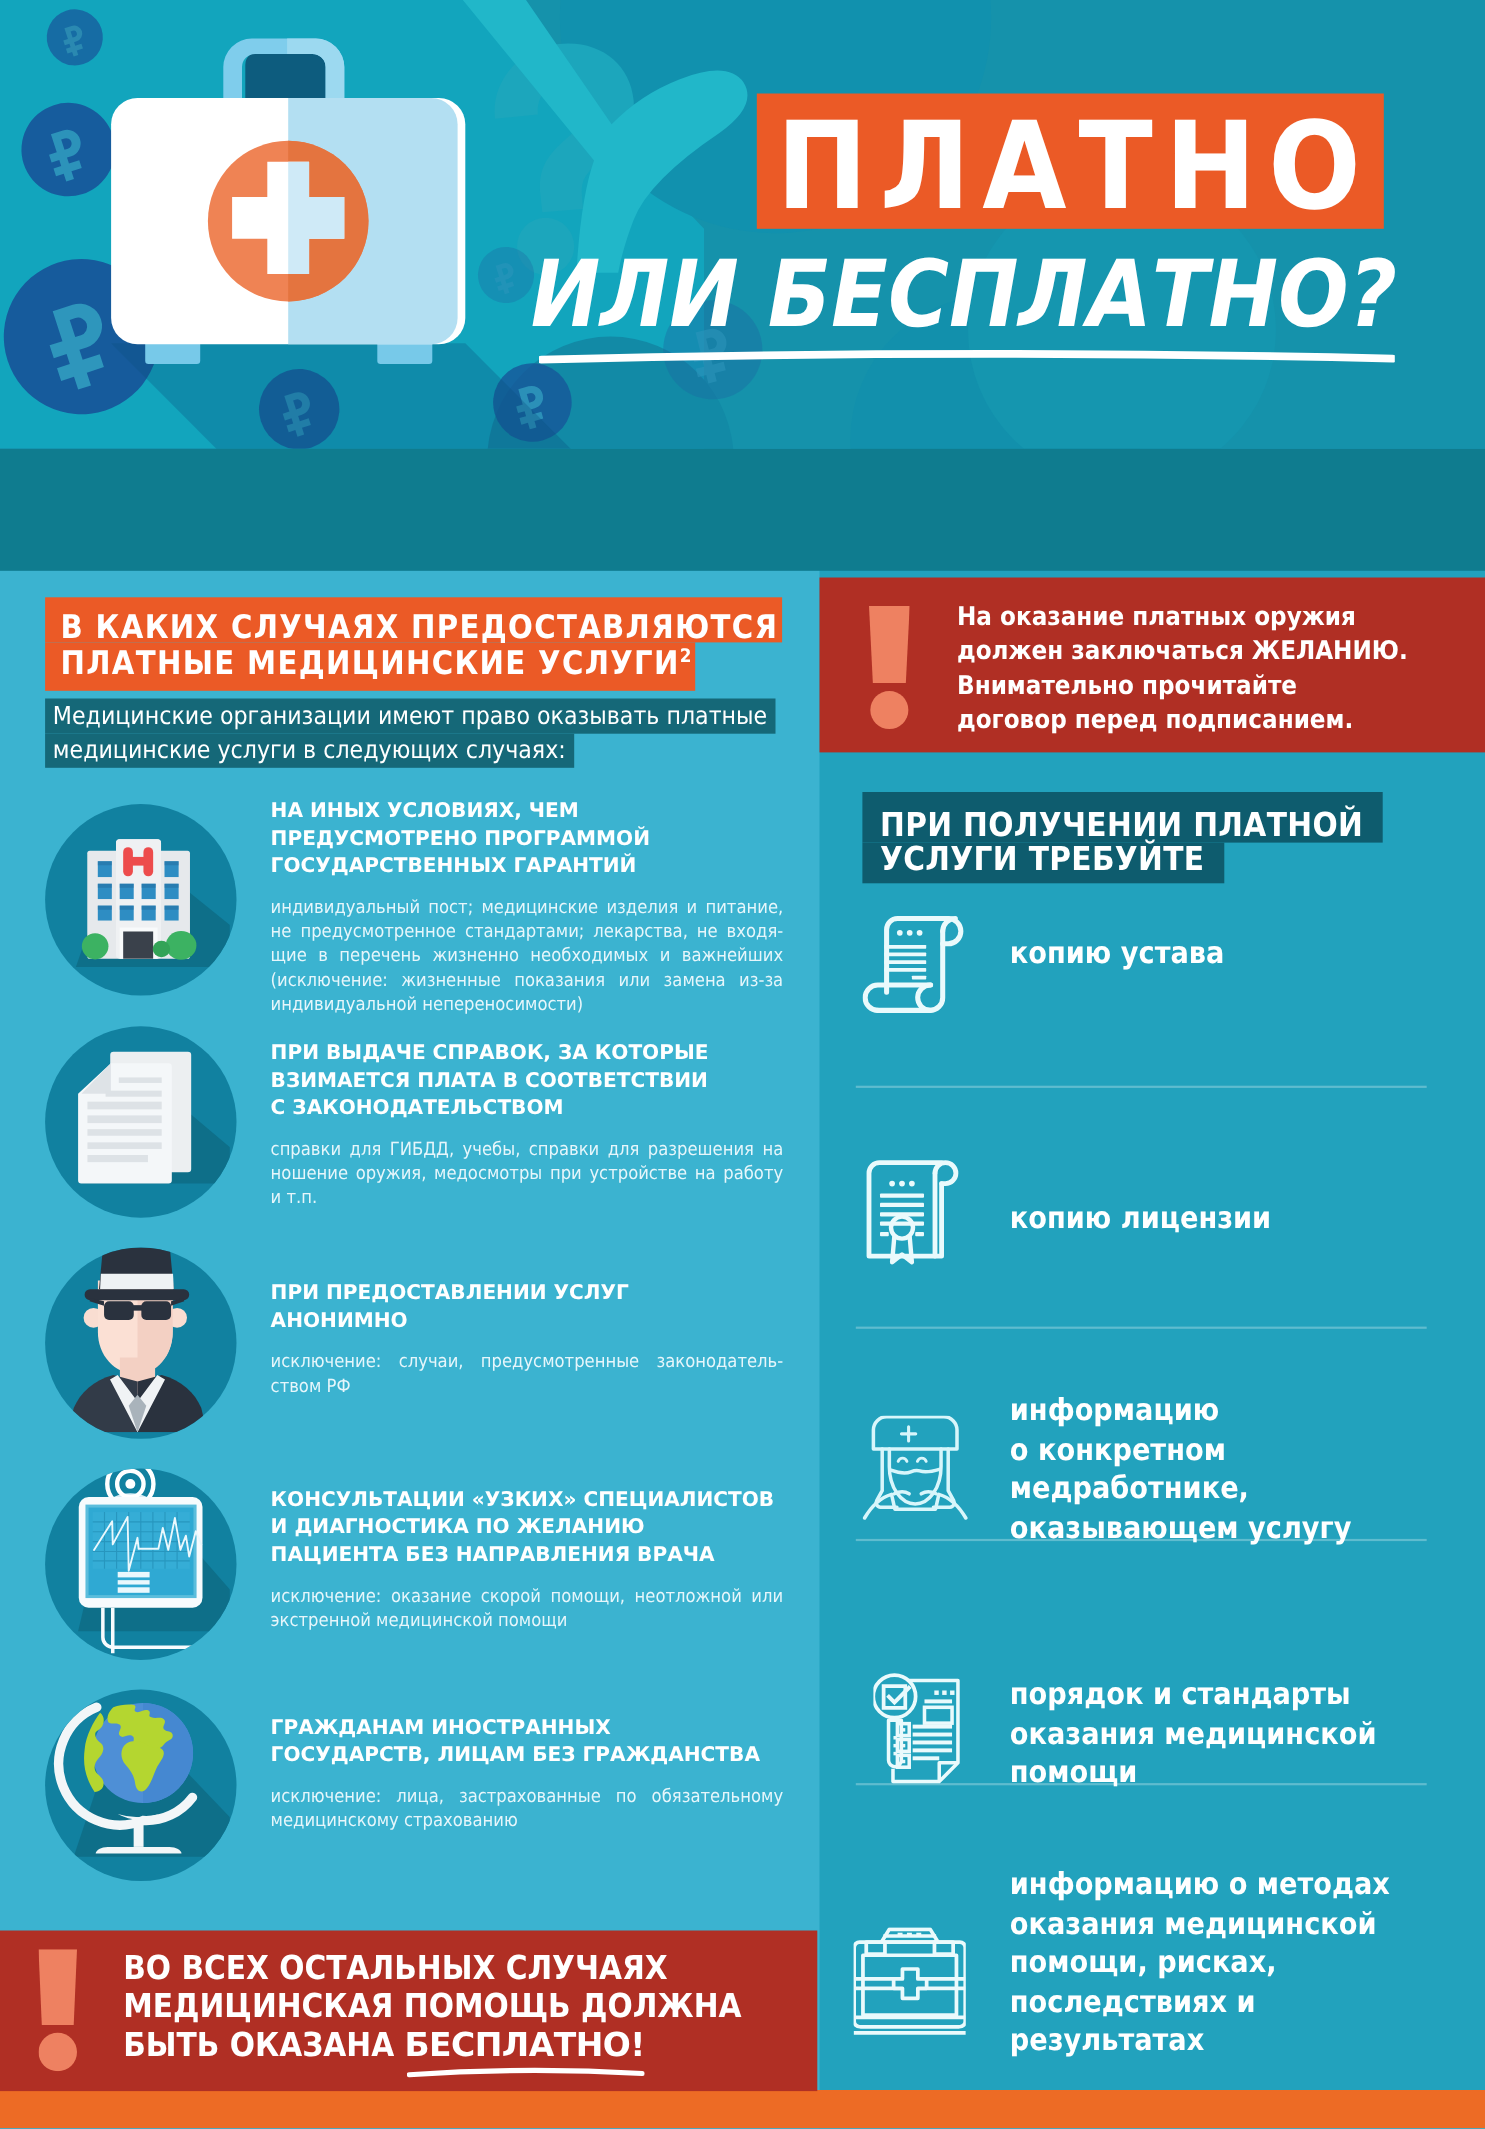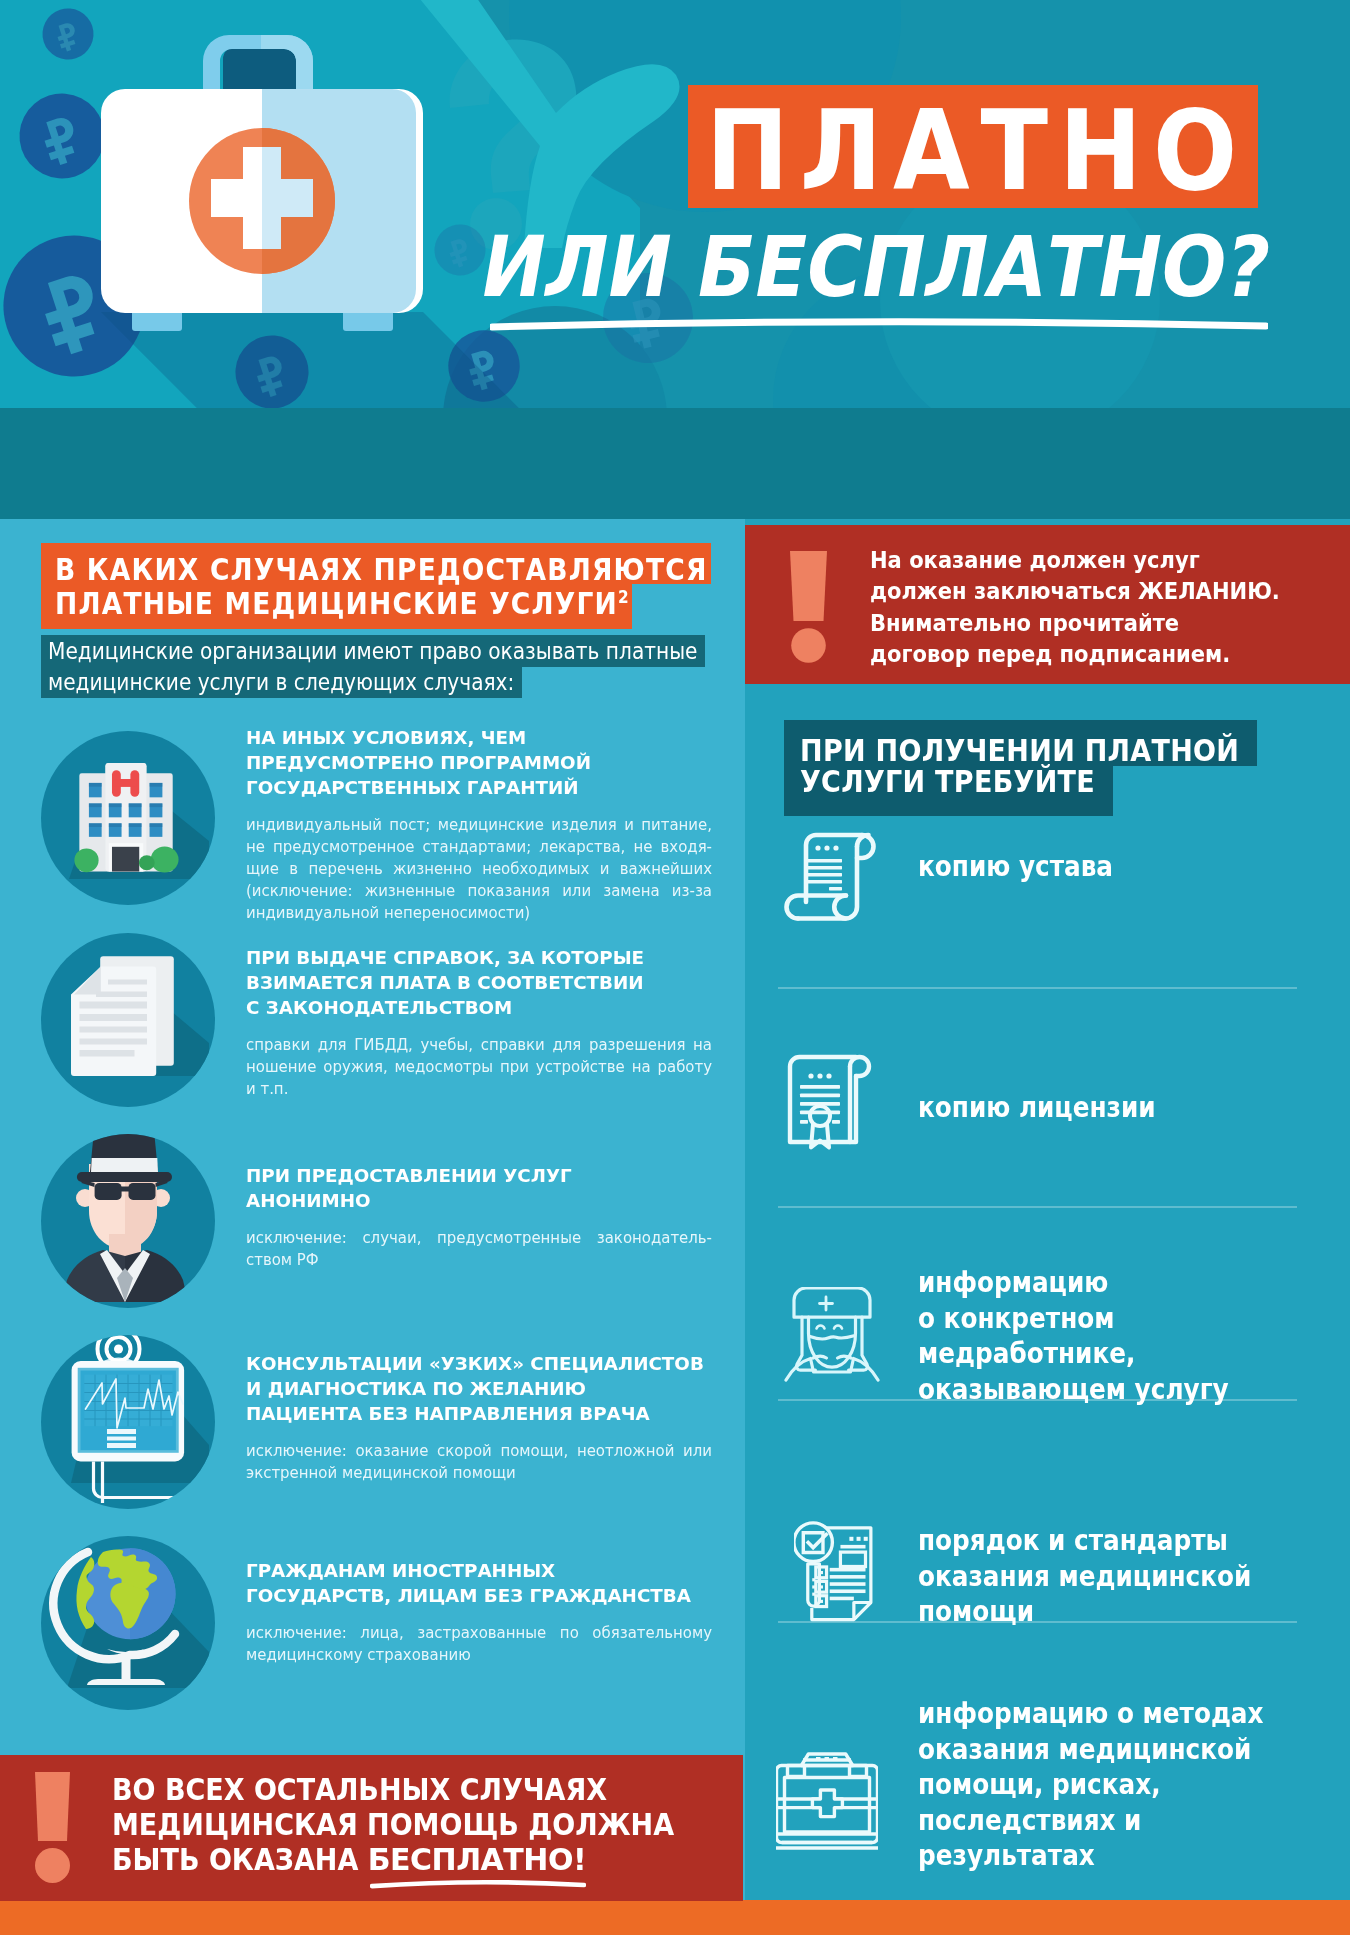--- a/index.html
+++ b/index.html
@@ -62,21 +62,21 @@
   
   .R-red{position:absolute;left:745px;top:525px;width:605px;height:159px;background:#B02F24;}
   .R-red .exc{position:absolute;left:45px;top:26px;}
   .R-red .t{position:absolute;left:125px;top:20px;width:480px;color:#fff;font-size:23.4px;line-height:31.4px;
       font-weight:bold;font-family:"DejaVu Sans Condensed","DejaVu Sans",sans-serif;white-space:nowrap;}
   .R-head{position:absolute;left:784px;top:720px;}
   .R-head div{color:#fff;font-weight:bold;font-size:30px;line-height:31px;letter-spacing:0.3px;
       font-family:"DejaVu Sans Condensed","DejaVu Sans",sans-serif;white-space:nowrap;
       background:#0E5C6E;display:table;padding:0 18px 0 16px;}
   .R-head div:first-child{padding-top:15px;}
-  .R-head div:last-child{padding-bottom:19px;}
+  .R-head div:last-child{padding-bottom:6px;}
   .R-item{position:absolute;left:0;}
   .R-item .ico{position:absolute;left:784px;}
   .R-item .lbl{position:absolute;left:918px;color:#fff;font-weight:bold;font-size:27.5px;line-height:35.5px;
       font-family:"DejaVu Sans Condensed","DejaVu Sans",sans-serif;white-space:nowrap;}
   .R-div{position:absolute;left:778px;width:519px;height:1.5px;background:rgba(255,255,255,0.28);}
 </style>
 </head>
 <body>
 
 <div class="page">
@@ -419,21 +419,21 @@
       <path d="M2 7 Q105 0 208 6" stroke="#fff" stroke-width="4.5" fill="none" stroke-linecap="round"></path>
     </svg>
   </div>
 
   <div class="R-red">
     <svg class="exc" width="37" height="112" viewBox="0 0 37 112">
       <path d="M0 0 h37 l-3.5 70 h-30 z" fill="#EE8161"></path>
       <circle cx="18.5" cy="94.5" r="17.3" fill="#EE8161"></circle>
     </svg>
     <div class="t">
-      <div>На оказание должен услуг</div>
+      <div>На оказание платных оружия</div>
       <div>должен заключаться ЖЕЛАНИЮ.</div>
       <div>Внимательно прочитайте</div>
       <div>договор перед подписанием.</div>
     </div>
   </div>
 
   <div class="R-head">
     <div>ПРИ ПОЛУЧЕНИИ ПЛАТНОЙ</div>
     <div>УСЛУГИ ТРЕБУЙТЕ</div>
   </div>

